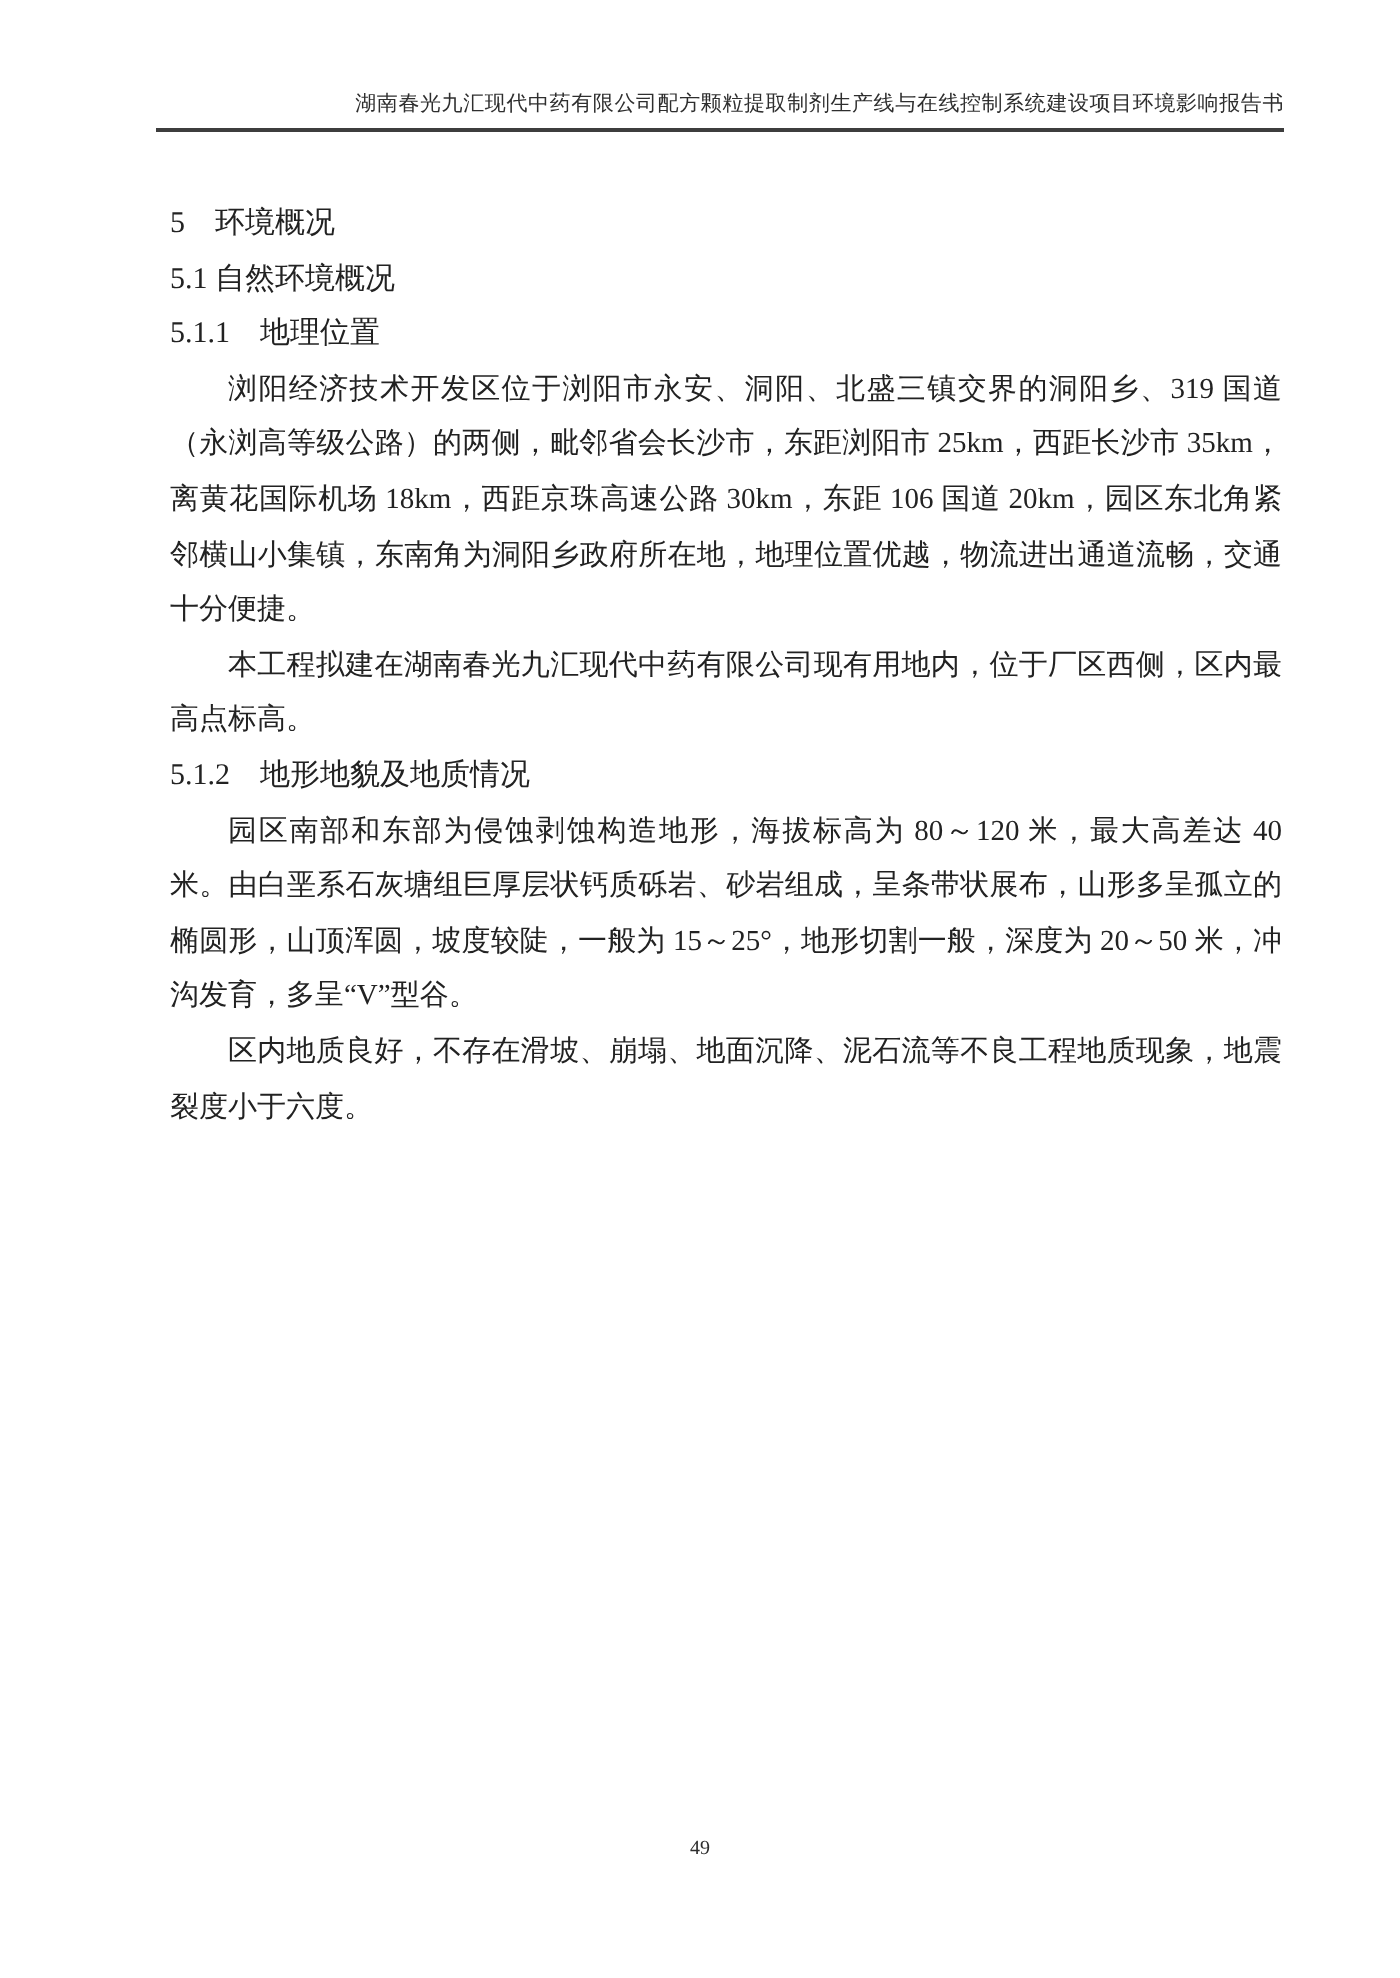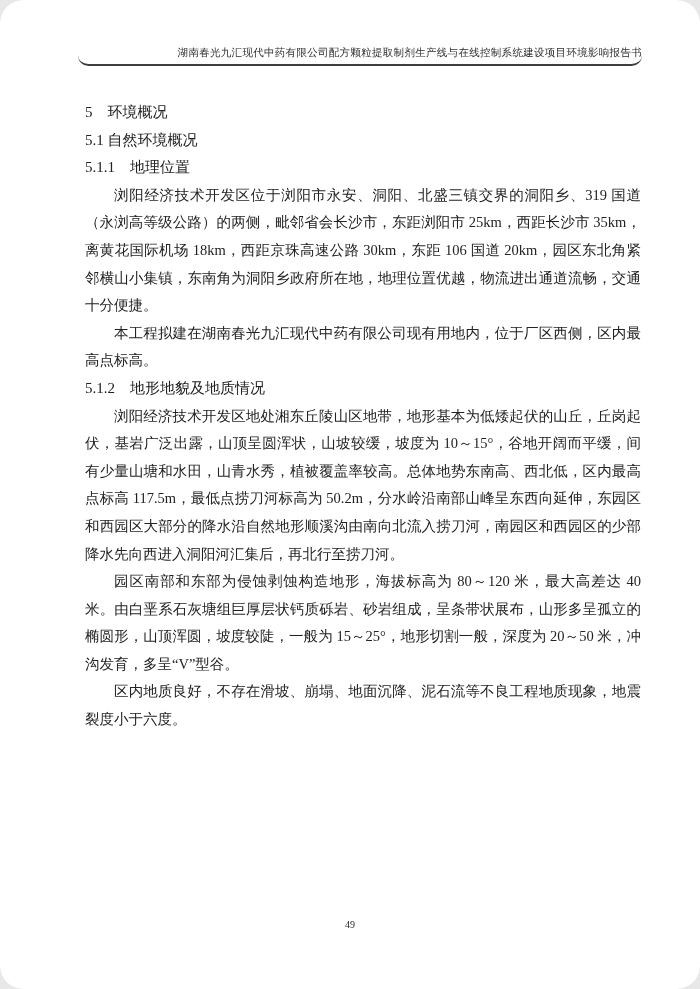--- a/index.html
+++ b/index.html
@@ -1,15 +1,15 @@
 <!DOCTYPE html>
 <html><head>
 <meta charset="utf-8">
 <style>
-  * { box-sizing: border-box; border-radius: 23px; }
+  * { box-sizing: border-box; }
   html, body { margin: 0; padding: 0; background: #e8e8e8; }
   .page {
     position: relative;
     width: 700px;
     height: 989px;
     margin: 0 auto;
     background: #ffffff;
     font-family: "Liberation Serif", "DejaVu Serif", serif;
     color: #222222;
     overflow: hidden;
@@ -68,21 +68,20 @@
     <span>湖南春光九汇现代中药有限公司配方颗粒提取制剂生产线与在线控制系统建设项目环境影响报告书</span>
   </div>
 
   <div class="content">
     <div class="h1">5　环境概况</div>
     <div class="h2">5.1 自然环境概况</div>
     <div class="h3">5.1.1　地理位置</div>
     <p>浏阳经济技术开发区位于浏阳市永安、洞阳、北盛三镇交界的洞阳乡、319 国道（永浏高等级公路）的两侧，毗邻省会长沙市，东距浏阳市 25km，西距长沙市 35km，离黄花国际机场 18km，西距京珠高速公路 30km，东距 106 国道 20km，园区东北角紧邻横山小集镇，东南角为洞阳乡政府所在地，地理位置优越，物流进出通道流畅，交通十分便捷。</p>
     <p>本工程拟建在湖南春光九汇现代中药有限公司现有用地内，位于厂区西侧，区内最高点标高。</p>
     <div class="h3">5.1.2　地形地貌及地质情况</div>
-    <p>浏阳经济技术开发区地处湘东丘陵山区地带，地形基本为低矮起伏的山丘，丘岗起伏，基岩广泛出露，山顶呈圆浑状，山坡较缓，坡度为 10～15°，谷地开阔而平缓，间有少量山塘和水田，山青水秀，植被覆盖率较高。总体地势东南高、西北低，区内最高点标高 117.5m，最低点捞刀河标高为 50.2m，分水岭沿南部山峰呈东西向延伸，东园区和西园区大部分的降水沿自然地形顺溪沟由南向北流入捞刀河，南园区和西园区的少部降水先向西进入洞阳河汇集后，再北行至捞刀河。</p>
     <p>园区南部和东部为侵蚀剥蚀构造地形，海拔标高为 80～120 米，最大高差达 40 米。由白垩系石灰塘组巨厚层状钙质砾岩、砂岩组成，呈条带状展布，山形多呈孤立的椭圆形，山顶浑圆，坡度较陡，一般为 15～25°，地形切割一般，深度为 20～50 米，冲沟发育，多呈“V”型谷。</p>
     <p>区内地质良好，不存在滑坡、崩塌、地面沉降、泥石流等不良工程地质现象，地震裂度小于六度。</p>
   </div>
 
   <div class="page-footer">
     <span>49</span>
   </div>
 
 </div>
 

